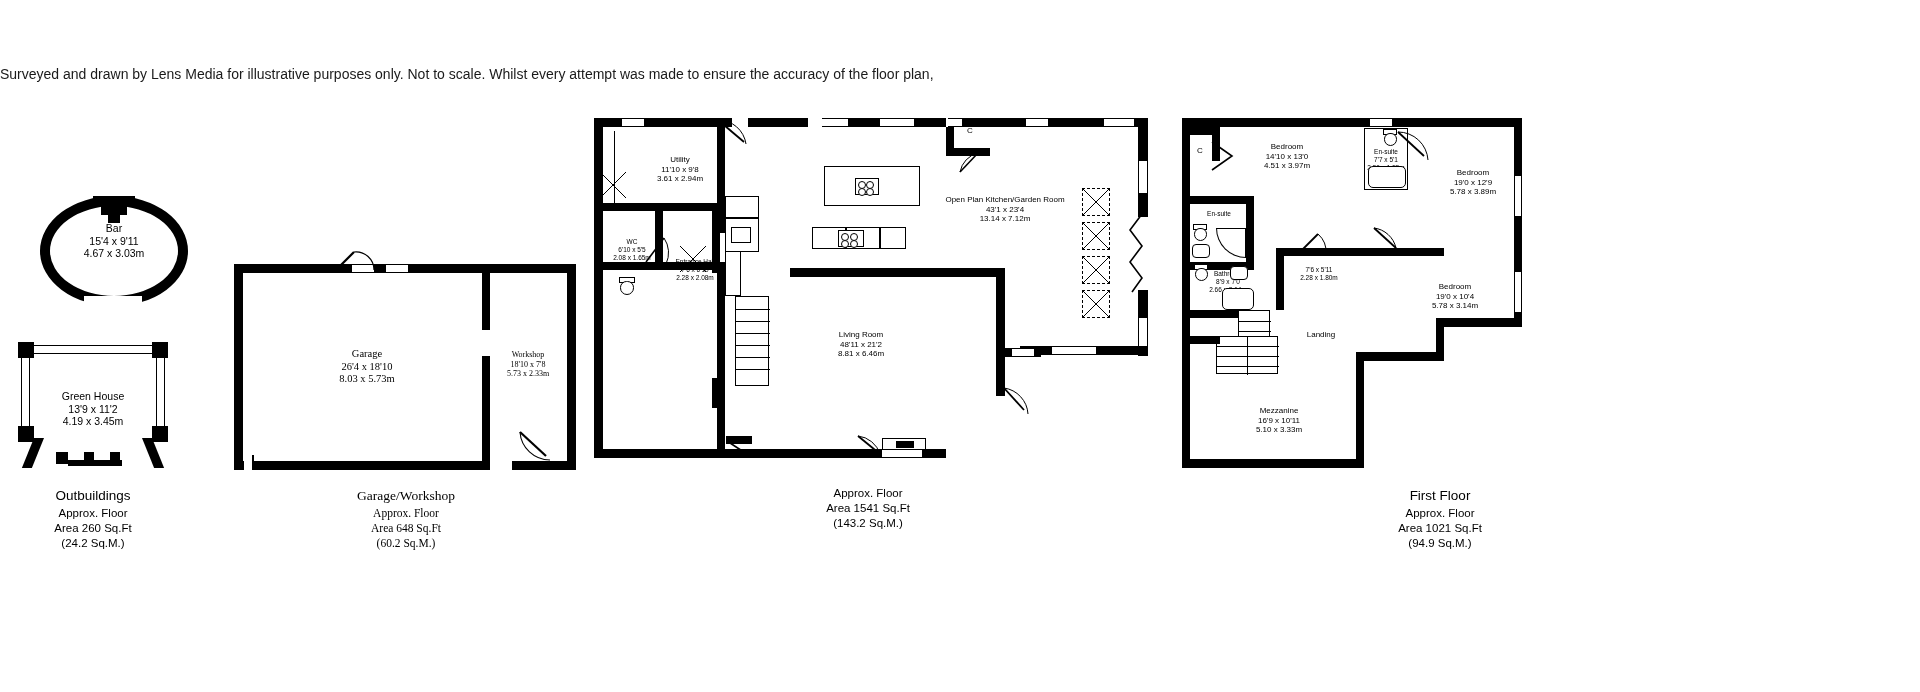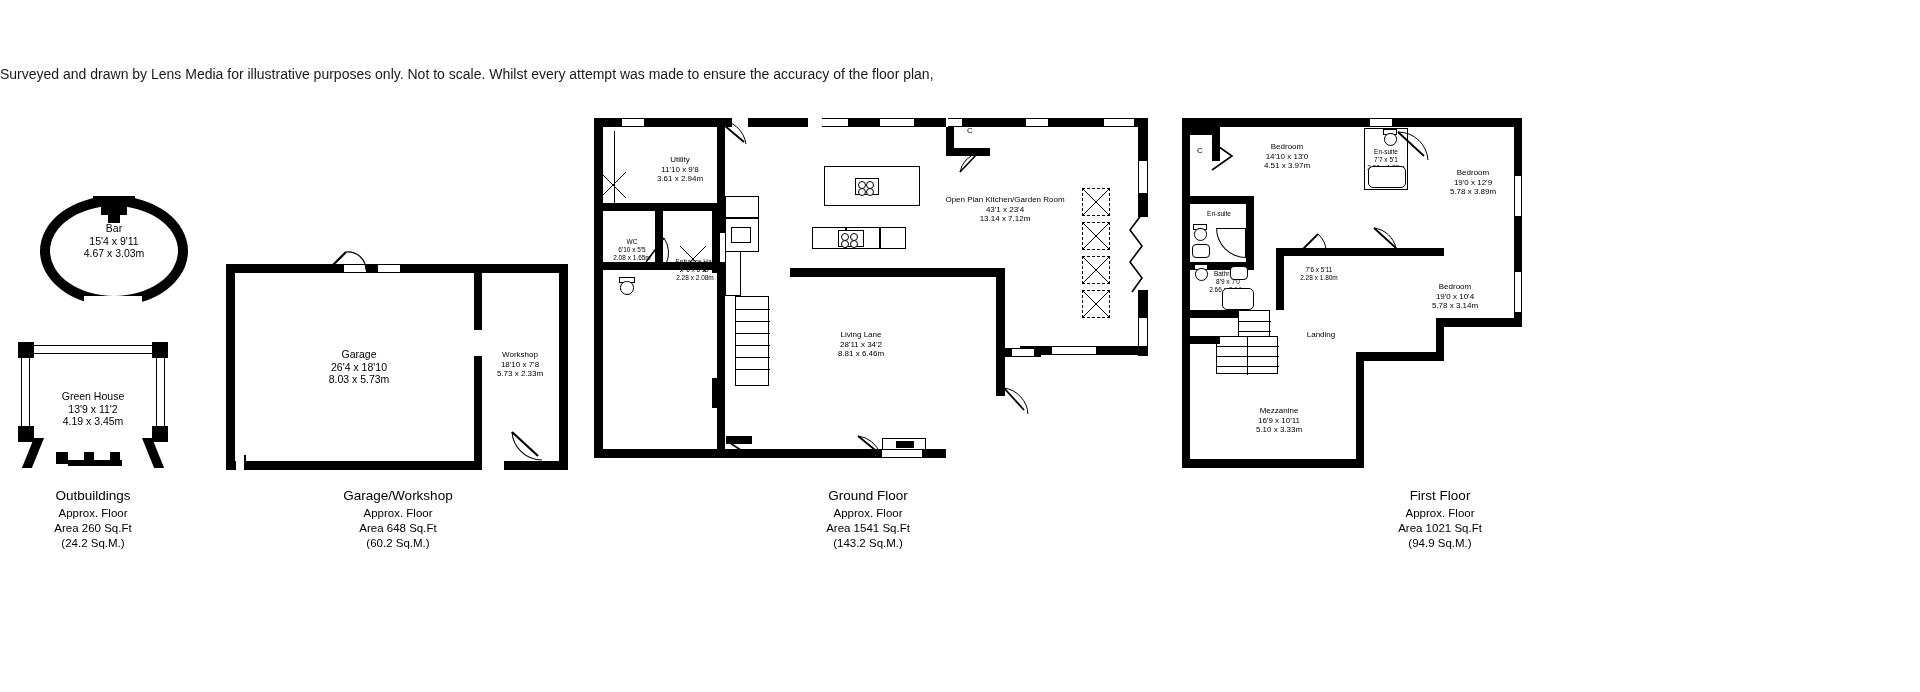--- a/index.html
+++ b/index.html
@@ -123,21 +123,21 @@
     </div>
 
     <div class="cap" style="left:-57px;top:486px;">
       <div class="ct">Outbuildings</div>
       <span class="cs">Approx. Floor</span>
       <span class="cs">Area 260 Sq.Ft</span>
       <span class="cs">(24.2 Sq.M.)</span>
     </div>
   </div>
 
-  <div class="plan" style="left:8px;top:0;width:620px;height:600px;">
+  <div class="plan" style="left:16px;top:0;width:620px;height:600px;font-family:Liberation Serif, serif;">
 
     <div class="wall" style="left:218px;top:264px;width:118px;height:9px;"></div>
     <div class="win" style="left:336px;top:264px;width:22px;height:9px;"></div>
     <div class="wall" style="left:358px;top:264px;width:12px;height:9px;"></div>
     <div class="win" style="left:370px;top:264px;width:22px;height:9px;"></div>
     <div class="wall" style="left:392px;top:264px;width:168px;height:9px;"></div>
 
     <div class="wall" style="left:218px;top:264px;width:9px;height:206px;"></div>
     <div class="wall" style="left:551px;top:264px;width:9px;height:206px;"></div>
     <div class="wall" style="left:218px;top:461px;width:342px;height:9px;"></div>
@@ -326,22 +326,22 @@
       <div class="step" style="left:0;top:12px;width:34px;"></div>
       <div class="step" style="left:0;top:24px;width:34px;"></div>
       <div class="step" style="left:0;top:36px;width:34px;"></div>
       <div class="step" style="left:0;top:48px;width:34px;"></div>
       <div class="step" style="left:0;top:60px;width:34px;"></div>
       <div class="step" style="left:0;top:72px;width:34px;"></div>
     </div>
     <div class="wall" style="left:712px;top:378px;width:12px;height:30px;"></div>
 
     <div class="lbl sm" style="left:800px;top:330px;width:122px;">
-      <span class="nm">Living Lane</span>
-      <span class="d1">28'11 x 34'2</span>
+      <span class="nm">Living Room</span>
+      <span class="d1">48'11 x 21'2</span>
       <span class="d2">8.81 x 6.46m</span>
     </div>
 
     <svg class="zig" style="left:1000px;top:386px;width:34px;height:36px;" viewBox="0 0 34 36">
       <path d="M4 2 L24 24" stroke="#000" stroke-width="1.8" fill="none"></path>
       <path d="M4 2 A 28 28 0 0 1 28 28" stroke="#000" stroke-width="1" fill="none"></path>
     </svg>
     <svg class="zig" style="left:846px;top:432px;width:38px;height:24px;" viewBox="0 0 38 24">
       <path d="M34 22 L12 4" stroke="#000" stroke-width="1.8" fill="none"></path>
       <path d="M34 22 A 26 26 0 0 0 12 4" stroke="#000" stroke-width="1" fill="none"></path>
@@ -352,21 +352,20 @@
       <path d="M4 1 L24 14" stroke="#000" stroke-width="1.5" fill="none"></path>
     </svg>
     <div class="lbl sm" style="left:722px;top:450px;width:20px;">
       <span class="nm">C</span>
     </div>
 
     <div class="thin" style="left:882px;top:438px;width:44px;height:12px;"></div>
     <div class="wall" style="left:896px;top:441px;width:18px;height:7px;"></div>
 
     <div class="cap" style="left:718px;top:486px;">
-      <div class="ct">Ground Floor</div>
       <span class="cs">Approx. Floor</span>
       <span class="cs">Area 1541 Sq.Ft</span>
       <span class="cs">(143.2 Sq.M.)</span>
     </div>
   </div>
 
   <div class="plan" style="left:0;top:0;width:1920px;height:600px;">
 
     <div class="wall" style="left:1182px;top:118px;width:8px;height:350px;"></div>
     <div class="wall" style="left:1182px;top:118px;width:190px;height:9px;"></div>

